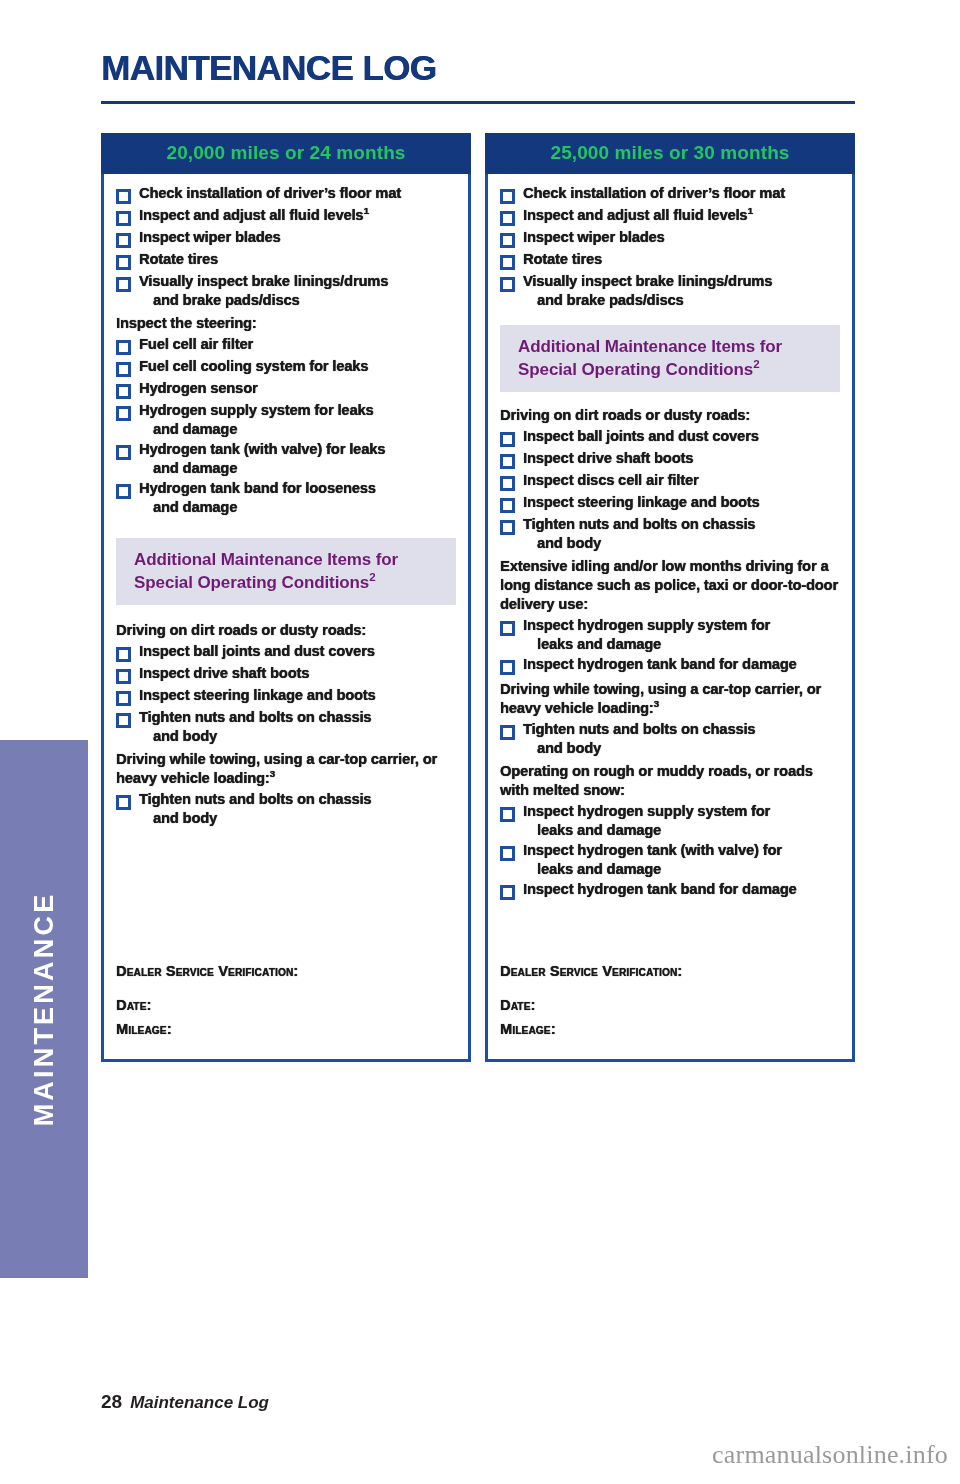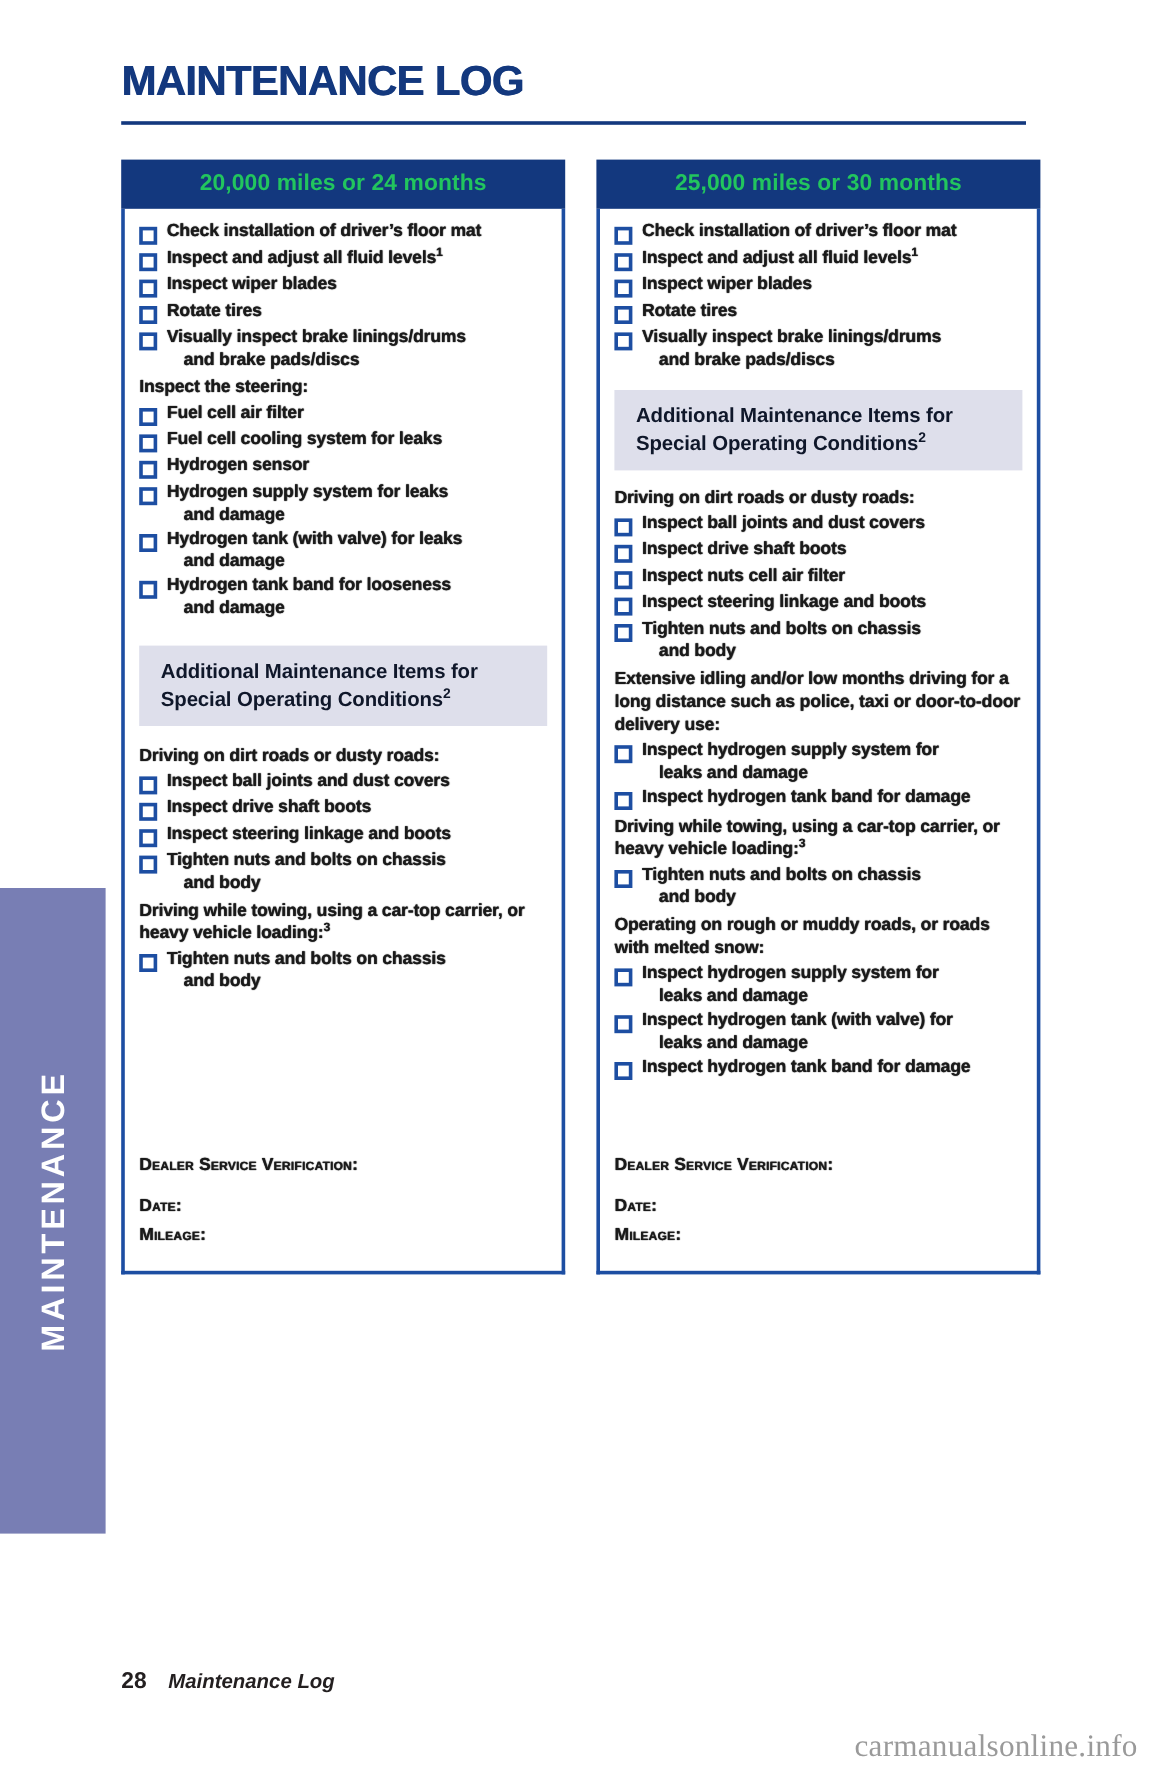--- a/index.html
+++ b/index.html
@@ -33,21 +33,21 @@
     text-shadow:0.6px 0 0 #13387e;
   }
   .title-rule{
     position:absolute; left:101px; top:101px; width:754px; height:3px;
     background:#13387e;
   }
 
   
   .col{ position:absolute; top:133px; width:370px; }
   .col.left{ left:101px; }
-  .col.right{ left:485px;margin-left:12px; }
+  .col.right{ left:485px; }
 
   .col-head{
     background:#13387e; color:#22c55e; text-align:center;
     font-size:19px; font-weight:bold; padding:9px 0 10px;
     letter-spacing:0.1px;
   }
   .col-body{
     border:3px solid #1d4ea2; border-top:none;
     height:888px; padding:10px 12px 0 12px;
     position:relative;
@@ -79,21 +79,21 @@
   sup{ font-size:0.68em; vertical-align:super; line-height:0; }
 
   
   .callout{
     background:#dedfeb; margin:16px 0 14px 0;
     padding:11px 0 11px 18px;
     position:relative;
   }
   .callout-l{ margin-top:22px; margin-bottom:16px; }
   .callout-txt{
-    font-size:17px; font-weight:bold; color:#0f172a; line-height:1.33;
+    font-size:17px; font-weight:bold; color:#701a75; line-height:1.33;
     letter-spacing:-0.1px;
   }
 
   
   .verify{
     position:absolute; left:12px; bottom:14px; width:340px;
   }
   .verify-title{
     font-size:14.5px; font-weight:bold; color:#1a1a1a;
     font-variant:small-caps; letter-spacing:0.2px; margin-bottom:18px;
@@ -101,21 +101,21 @@
   }
   .verify-line{
     font-size:14.5px; font-weight:bold; color:#1a1a1a;
     font-variant:small-caps; letter-spacing:0.2px; margin-bottom:8px;
     text-shadow:0 0 0.9px rgba(26,26,26,0.95), 0.5px 0 0.6px rgba(26,26,26,0.55);
   }
 
   
   .footer{
     position:absolute; left:101px; top:1391px;
-    display:flex; align-items:baseline; gap:18px;
+    display:flex; align-items:baseline; gap:8px;
   }
   .folio{ font-size:19px; font-weight:bold; color:#231f20; }
   .folio-label{ font-size:17px; font-weight:bold; font-style:italic; color:#231f20; }
 
   .watermark{
     position:absolute; right:12px; bottom:14px;
     font-size:26px; color:#9a9a9a; letter-spacing:0.2px;
     font-family:Liberation Serif, serif;
   }
 </style>
@@ -262,21 +262,21 @@
           <div class="row">
             <span class="cbox"></span>
             <span class="row-txt">Inspect ball joints and dust covers</span>
           </div>
           <div class="row">
             <span class="cbox"></span>
             <span class="row-txt">Inspect drive shaft boots</span>
           </div>
           <div class="row">
             <span class="cbox"></span>
-            <span class="row-txt">Inspect nuts cell air filter</span>
+            <span class="row-txt">Inspect discs cell air filter</span>
           </div>
           <div class="row">
             <span class="cbox"></span>
             <span class="row-txt">Inspect steering linkage and boots</span>
           </div>
           <div class="row">
             <span class="cbox"></span>
             <span class="row-txt">Tighten nuts and bolts on chassis<span class="sub-indent">and body</span></span>
           </div>
           <div class="section-head">Extensive idling and/or low months driving for a long distance such as police, taxi or door-to-door delivery use:</div>

